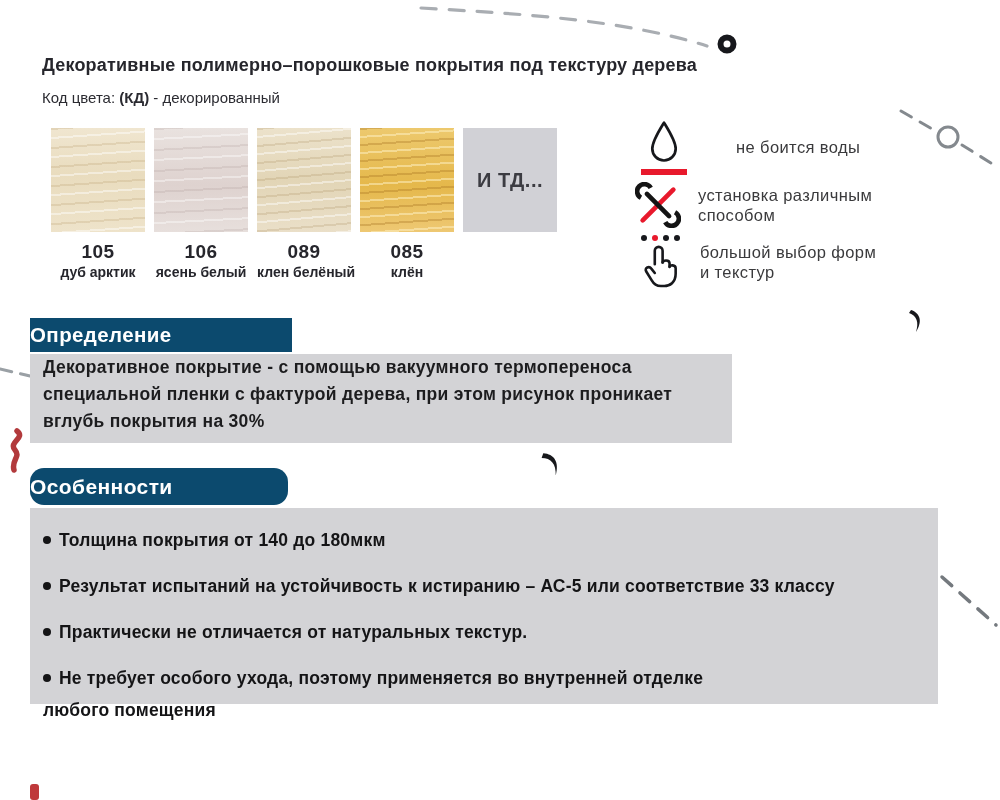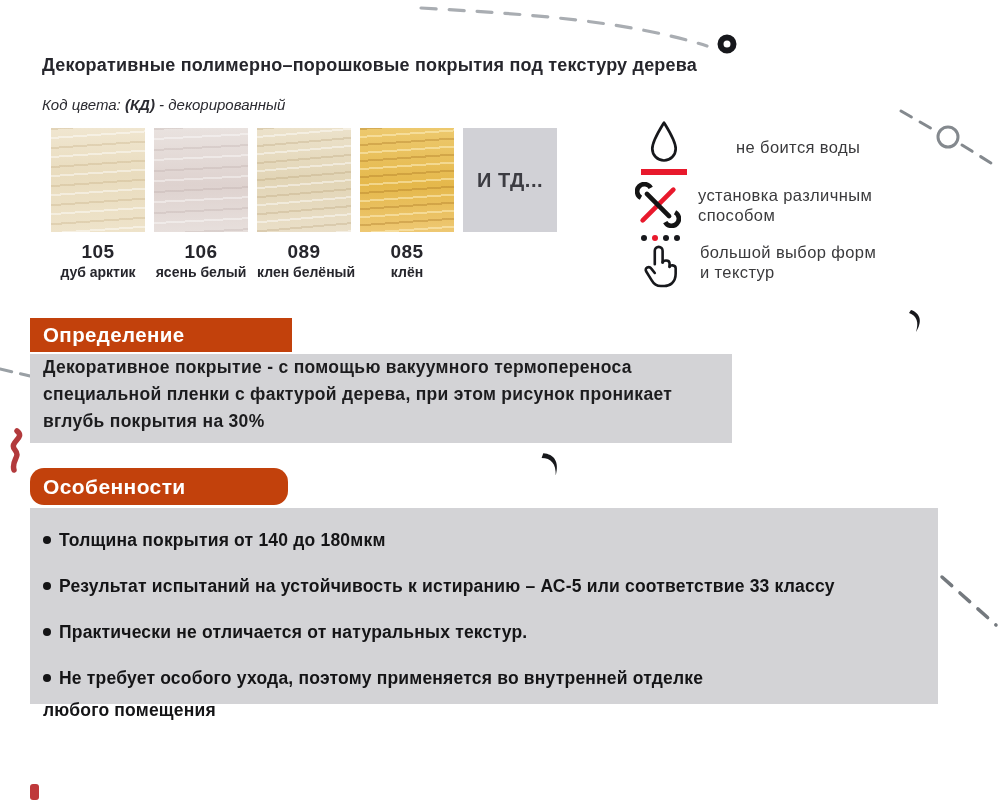--- a/index.html
+++ b/index.html
@@ -2,21 +2,21 @@
 <html><head>
 <meta charset="utf-8">
 <style>
   html,body{margin:0;padding:0;background:#ffffff;}
   .canvas{position:relative;width:1000px;height:800px;background:#ffffff;overflow:hidden;
           font-family:"Liberation Sans",sans-serif;color:#26262c;}
 
   
   .title{position:absolute;left:42px;top:55px;font-size:18px;font-weight:800;
          letter-spacing:0.2px;color:#26262c;white-space:nowrap;}
-  .subtitle{position:absolute;left:42px;top:96px;font-size:15px;font-weight:500;color:#2b2b31;font-style:italic;}
+  .subtitle{position:absolute;left:42px;top:89px;font-size:15px;font-weight:500;color:#2b2b31;}
   .subtitle b{font-weight:800;}
 
   
   .swatch-row{position:absolute;left:51px;top:128px;display:flex;gap:9px;}
   .swatch{width:94px;text-align:center;}
   .chip{width:94px;height:104px;}
   .code{margin-top:9px;font-size:19px;font-weight:800;letter-spacing:0.5px;color:#26262c;}
   .name{font-size:14px;font-weight:600;color:#26262c;white-space:nowrap;margin-top:1px;}
   .sw0{background-color:#ecdfc5;background-image:
     repeating-linear-gradient(176deg, rgba(171,139,86,0.20) 0 2px, rgba(0,0,0,0) 2px 9px,
@@ -42,22 +42,22 @@
   .icon-cell{width:56px;display:flex;flex-direction:column;align-items:center;flex:0 0 56px;}
   .benefit-label{margin-left:12px;font-size:16.5px;font-weight:500;color:#3a3a3c;
                  letter-spacing:0.4px;line-height:1.24;}
   .benefit-label div{white-space:nowrap;}
   .drop-underline{width:46px;height:5.5px;background:#e8192c;margin-top:4px;}
   .dots-row{display:flex;gap:5px;margin-bottom:2px;}
   .dot{width:6px;height:6px;border-radius:50%;background:#17181c;}
   .dot.red{background:#e8192c;}
 
   
-  .sec-head{position:absolute;left:30px;background:#c2410c;color:#ffffff;font-weight:800;
-            letter-spacing:0.4px;display:flex;align-items:center;padding-left:13px;
+  .sec-head{position:absolute;left:30px;background:#0c4a6e;color:#ffffff;font-weight:800;
+            letter-spacing:0.4px;display:flex;align-items:center;
             box-sizing:border-box;}
   .def-head{top:318px;width:262px;height:34px;font-size:20.5px;}
   .feat-head{top:468px;width:258px;height:37px;font-size:21px;border-radius:14px;}
   .panel{position:absolute;left:30px;background:#d3d3d6;box-sizing:border-box;}
   .def-box{top:354px;width:702px;height:89px;padding:0 0 0 13px;}
   .def-line{font-size:17.5px;font-weight:700;color:#1c1c1e;line-height:27px;
             letter-spacing:0.3px;white-space:nowrap;}
   .feat-box{top:508px;width:908px;height:196px;padding:16px 0 0 13px;}
   .bullet{margin-bottom:14px;}
   .bl{font-size:17.5px;font-weight:700;color:#141416;line-height:32px;

